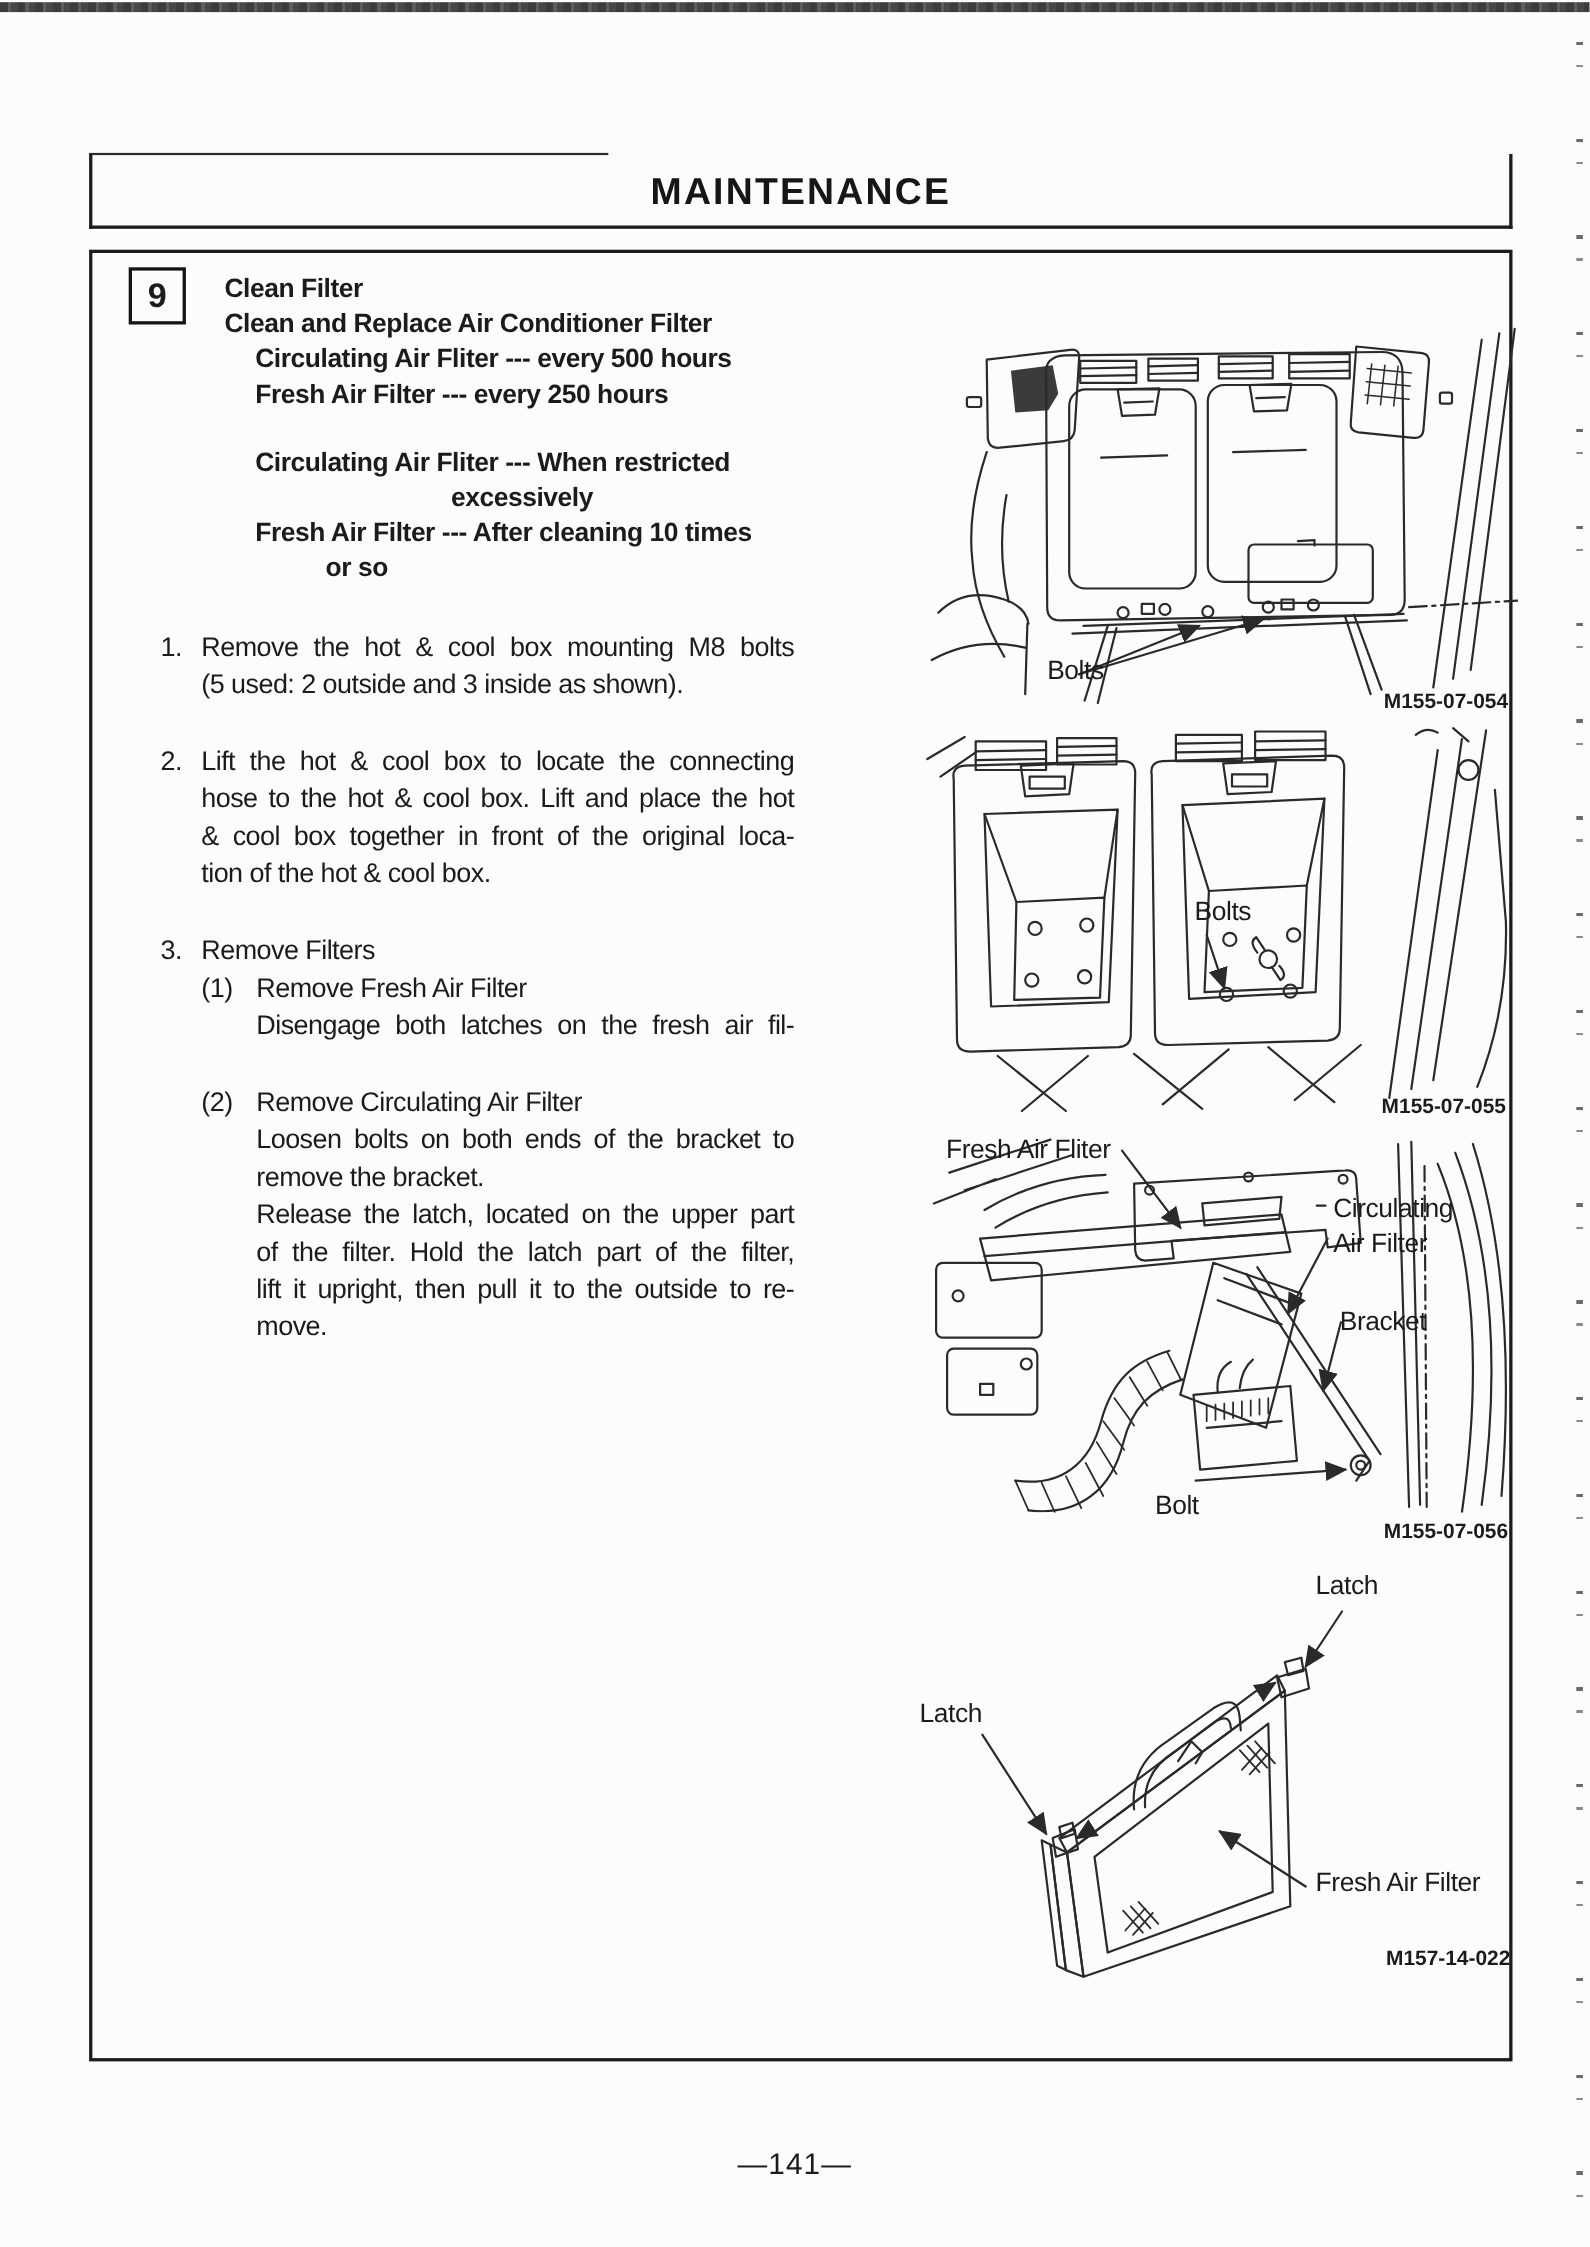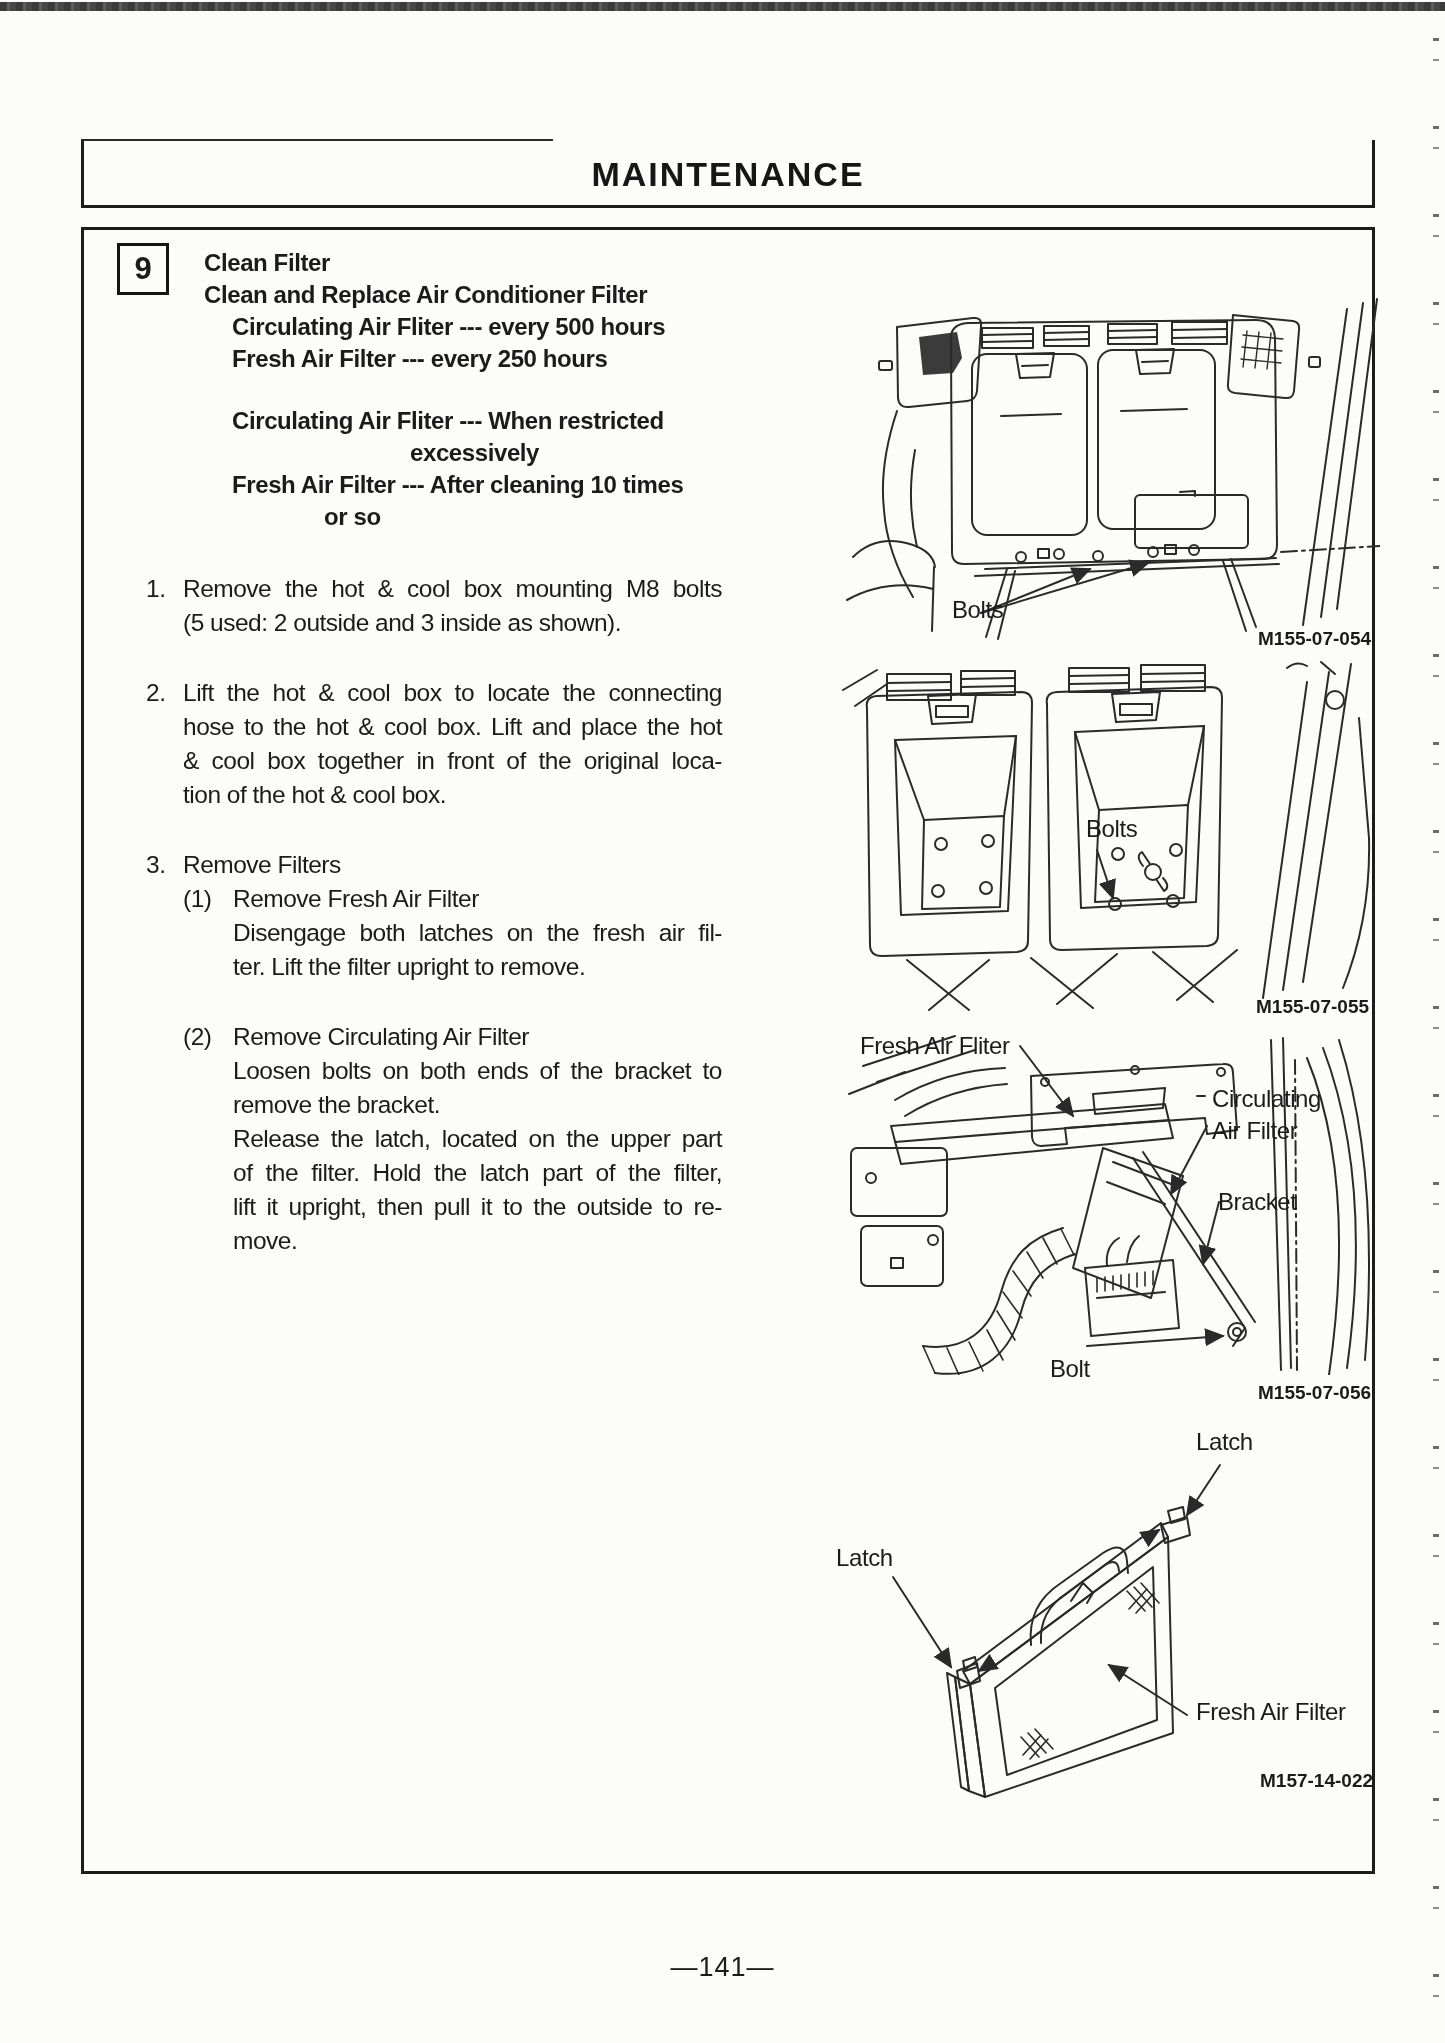--- a/index.html
+++ b/index.html
@@ -20,21 +20,21 @@
   .page-title{left:81px;top:140px;width:1294px;height:68px;display:flex;align-items:center;justify-content:center;
     font-size:34px;font-weight:bold;letter-spacing:2px;color:#161616;}
   .content-box{left:81px;top:227px;width:1294px;height:1647px;box-sizing:border-box;border:3px solid #1c1c1c;}
   .num-box{left:117px;top:243px;width:52px;height:52px;box-sizing:border-box;border:3px solid #141414;
     display:flex;align-items:center;justify-content:center;font-size:31px;font-weight:bold;}
   
   .heading{left:204px;top:247px;width:565px;font-weight:bold;font-size:24px;line-height:32px;letter-spacing:-0.4px;}
   .heading .ind{margin-left:28px;}
   .heading .gap{height:30px;}
   .heading .cont1{margin-left:206px;}
-  .heading .cont2{margin-left:120px;}
+  .heading .cont2{margin-left:92px;}
   
   .steps{left:146px;top:572px;width:576px;font-size:24.5px;line-height:34px;letter-spacing:-0.5px;}
   .step{display:flex;margin-bottom:36px;}
   .step:last-child{margin-bottom:0;}
   .step .num{width:37px;flex:none;}
   .step .body{flex:1;}
   .sub{display:flex;margin-left:37px;margin-bottom:36px;}
   .sub .num{width:50px;flex:none;}
   .sub .body{flex:1;}
   .jl{text-align:justify;text-align-last:justify;}
@@ -92,21 +92,20 @@
   </div>
   <div class="step" style="margin-bottom:0;">
     <div class="num">3.</div>
     <div class="body">Remove Filters</div>
   </div>
   <div class="sub" style="margin-bottom:36px;margin-top:0;">
     <div class="num">(1)</div>
     <div class="body">
       <div>Remove Fresh Air Filter</div>
       <div class="jl">Disengage both latches on the fresh air fil-</div>
-      <div>ter. Lift the filter upright to remove.</div>
     </div>
   </div>
   <div class="sub">
     <div class="num">(2)</div>
     <div class="body">
       <div>Remove Circulating Air Filter</div>
       <div class="jl">Loosen bolts on both ends of the bracket to</div>
       <div>remove the bracket.</div>
       <div class="jl">Release the latch, located on the upper part</div>
       <div class="jl">of the filter. Hold the latch part of the filter,</div>

